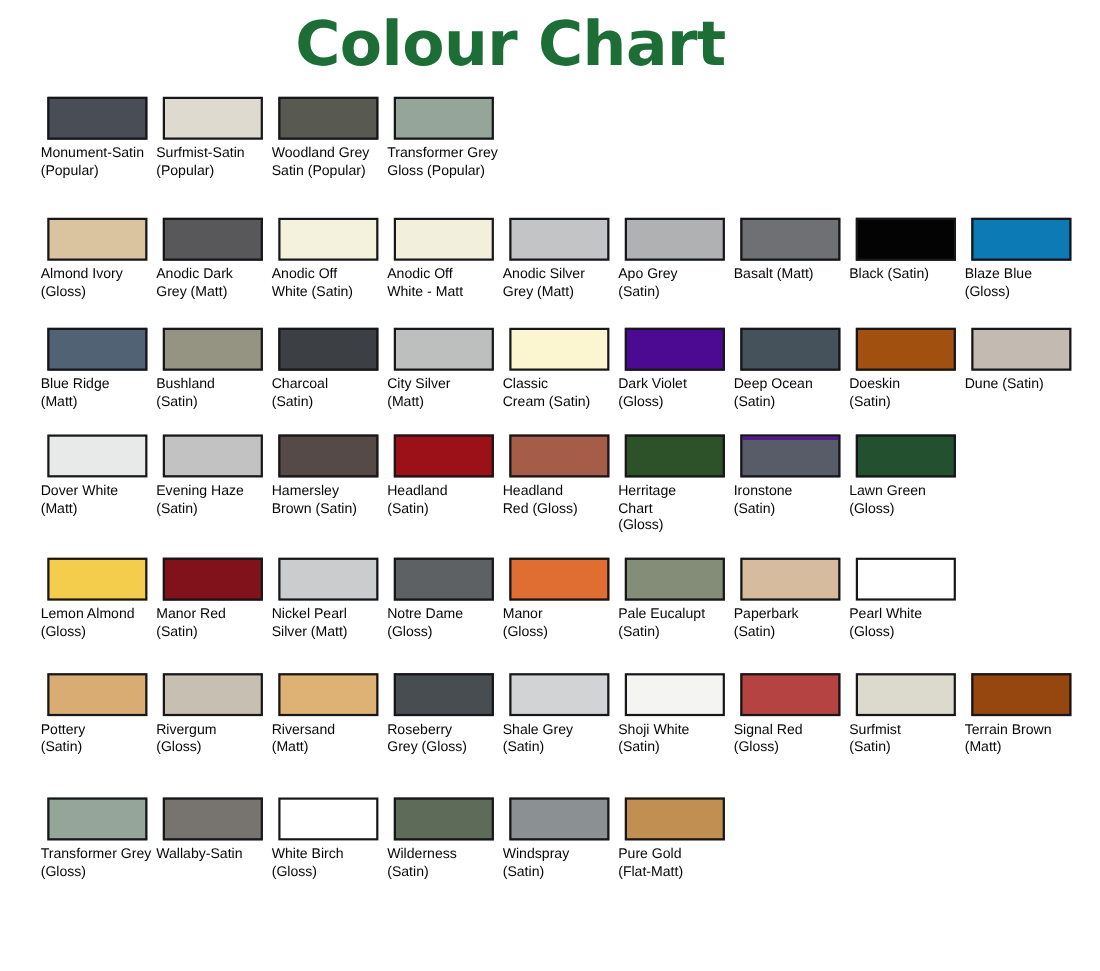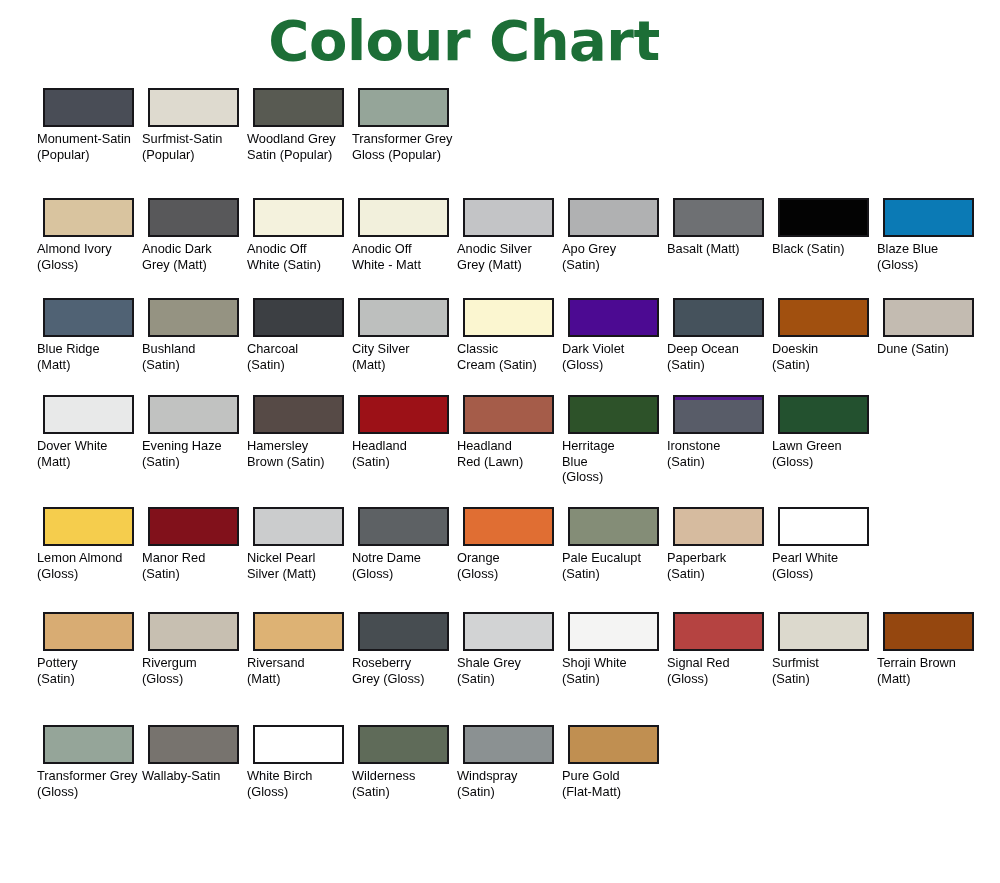--- a/index.html
+++ b/index.html
@@ -290,28 +290,28 @@
         <div class="swatch-chip" style="background: rgb(156, 17, 23); border-color: rgb(23, 22, 26);"></div>
         <div class="swatch-label">
           <div>Headland</div>
           <div>(Satin)</div>
         </div>
       </div>
       <div class="swatch-cell" title="Headland Red (Satin)">
         <div class="swatch-chip" style="background: rgb(165, 92, 73); border-color: rgb(23, 22, 26);"></div>
         <div class="swatch-label">
           <div>Headland</div>
-          <div>Red (Lawn)</div>
+          <div>Red (Gloss)</div>
         </div>
       </div>
       <div class="swatch-cell" title="Herritage Green (Gloss)">
         <div class="swatch-chip" style="background: rgb(45, 82, 41); border-color: rgb(23, 22, 26);"></div>
         <div class="swatch-label">
           <div>Herritage</div>
-          <div>Blue</div>
+          <div>Chart</div>
           <div>(Gloss)</div>
         </div>
       </div>
       <div class="swatch-cell" title="Ironstone (Satin)">
         <div class="swatch-chip chip-topstripe" style="background: rgb(88, 92, 104); border-color: rgb(23, 22, 26);"></div>
         <div class="swatch-label">
           <div>Ironstone</div>
           <div>(Satin)</div>
         </div>
       </div>
@@ -348,21 +348,21 @@
       <div class="swatch-cell" title="Notre Dame (Gloss)">
         <div class="swatch-chip" style="background: rgb(93, 97, 100); border-color: rgb(23, 22, 26);"></div>
         <div class="swatch-label">
           <div>Notre Dame</div>
           <div>(Gloss)</div>
         </div>
       </div>
       <div class="swatch-cell" title="Orange (Gloss)">
         <div class="swatch-chip" style="background: rgb(224, 110, 51); border-color: rgb(23, 22, 26);"></div>
         <div class="swatch-label">
-          <div>Orange</div>
+          <div>Manor</div>
           <div>(Gloss)</div>
         </div>
       </div>
       <div class="swatch-cell" title="Pale Eucalupt (Satin)">
         <div class="swatch-chip" style="background: rgb(132, 141, 119); border-color: rgb(23, 22, 26);"></div>
         <div class="swatch-label">
           <div>Pale Eucalupt</div>
           <div>(Satin)</div>
         </div>
       </div>

